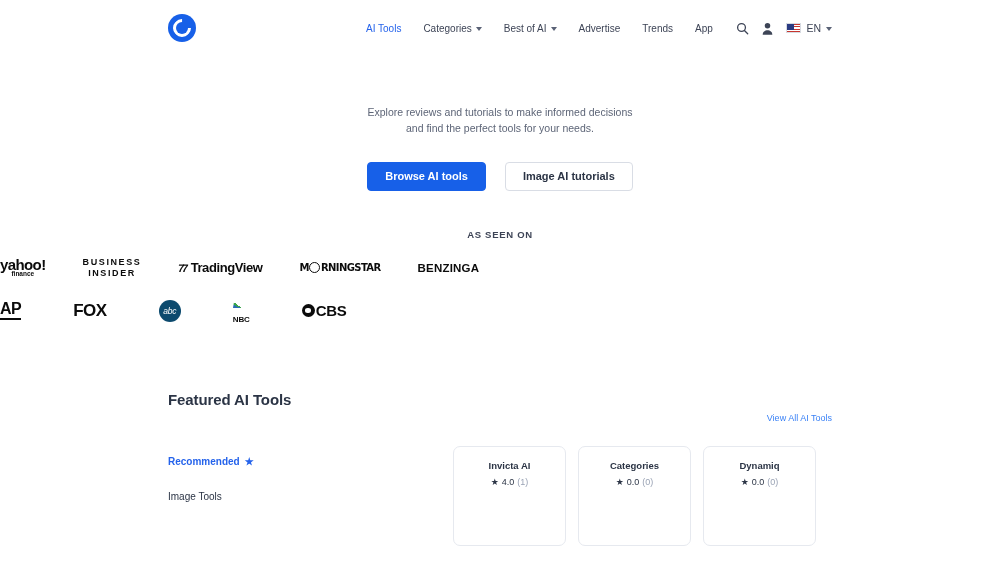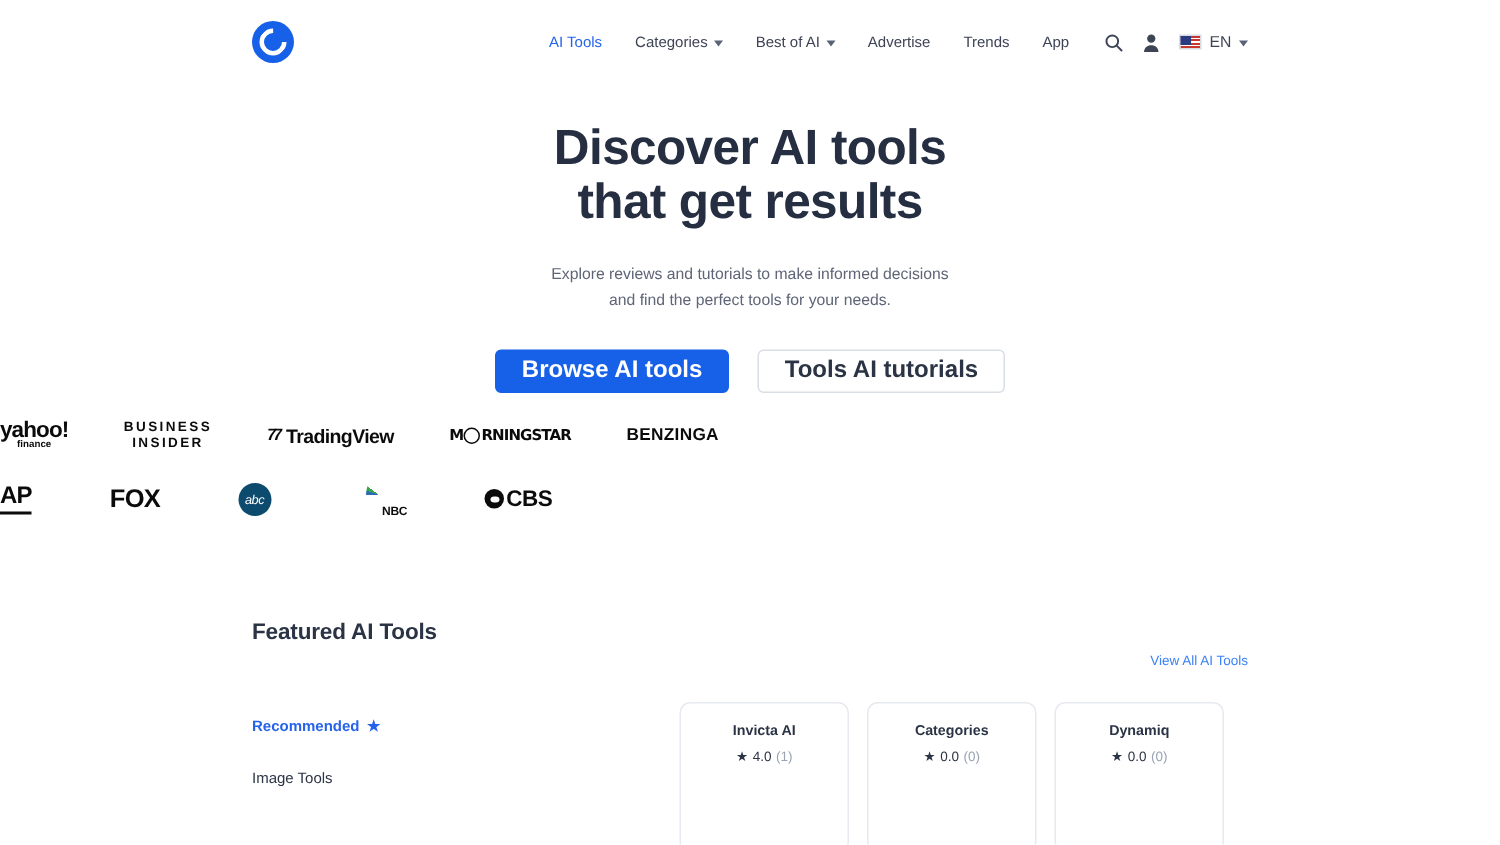--- a/index.html
+++ b/index.html
@@ -136,21 +136,21 @@
     line-height: 1.55;
     color: #5d6577;
   }
   .cta-row {
     margin-top: 25px;
     display: flex;
     justify-content: center;
     gap: 19px;
   }
   .btn {
-    font-size: 16px;
+    font-size: 11px;
     font-weight: bold;
     border-radius: 4px;
     padding: 0 17px;
     height: 29px;
     display: flex;
     align-items: center;
     justify-content: center;
     cursor: pointer;
     box-sizing: border-box;
   }
@@ -254,21 +254,21 @@
     display: block;
     width: 17px; height: 12px;
     margin: 0 auto 1px;
     background:
       conic-gradient(from 200deg at 50% 100%,
         #f5c518 0 18deg, #ef8a22 18deg 36deg, #d8352a 36deg 54deg,
         #6d2d84 54deg 72deg, #2b6cb5 72deg 90deg, #3aa54b 90deg 108deg,
         transparent 108deg);
     border-radius: 50% 50% 0 0 / 100% 100% 0 0;
   }
-  .lg-nbc .nbctxt { font-size: 8px; font-weight: bold; letter-spacing: -0.2px; margin-left: 22px; }
+  .lg-nbc .nbctxt { font-size: 8px; font-weight: bold; letter-spacing: -0.2px; }
   .lg-cbs { font-size: 15px; font-weight: bold; display: flex; align-items: center; letter-spacing: -0.3px;}
   .lg-cbs .eye {
     width: 13px; height: 13px;
     border-radius: 50%;
     background: #0b0b0b;
     position: relative;
     margin-right: 1px;
   }
   .lg-cbs .eye::after {
     content: "";
@@ -394,32 +394,29 @@
     </span>
     <span class="lang">
       <span class="flag"></span>
       <span>EN</span>
       <i class="caret"></i>
     </span>
   </div>
 </div>
 
 <section class="hero">
-  <h1>
-    <span>Discover AI tools</span><br>
-    <span>that get results</span>
-  </h1>
   <p class="hero-sub">Explore reviews and tutorials to make informed decisions and find the perfect tools for your needs.</p>
   <div class="cta-row">
     <div class="btn btn-primary">Browse AI tools</div>
-    <div class="btn btn-secondary">Tools AI tutorials</div>
+    <div class="btn btn-secondary">Image AI tutorials</div>
   </div>
 </section>
 
 <section>
+  <div class="seen-title">AS SEEN ON</div>
 
   <div class="logo-row">
     <div class="lg-yahoo">
       <span>yahoo!</span>
       <span class="fin">finance</span>
     </div>
     <div class="lg-bi">
       <span>BUSINESS</span><br>
       <span>INSIDER</span>
     </div>

